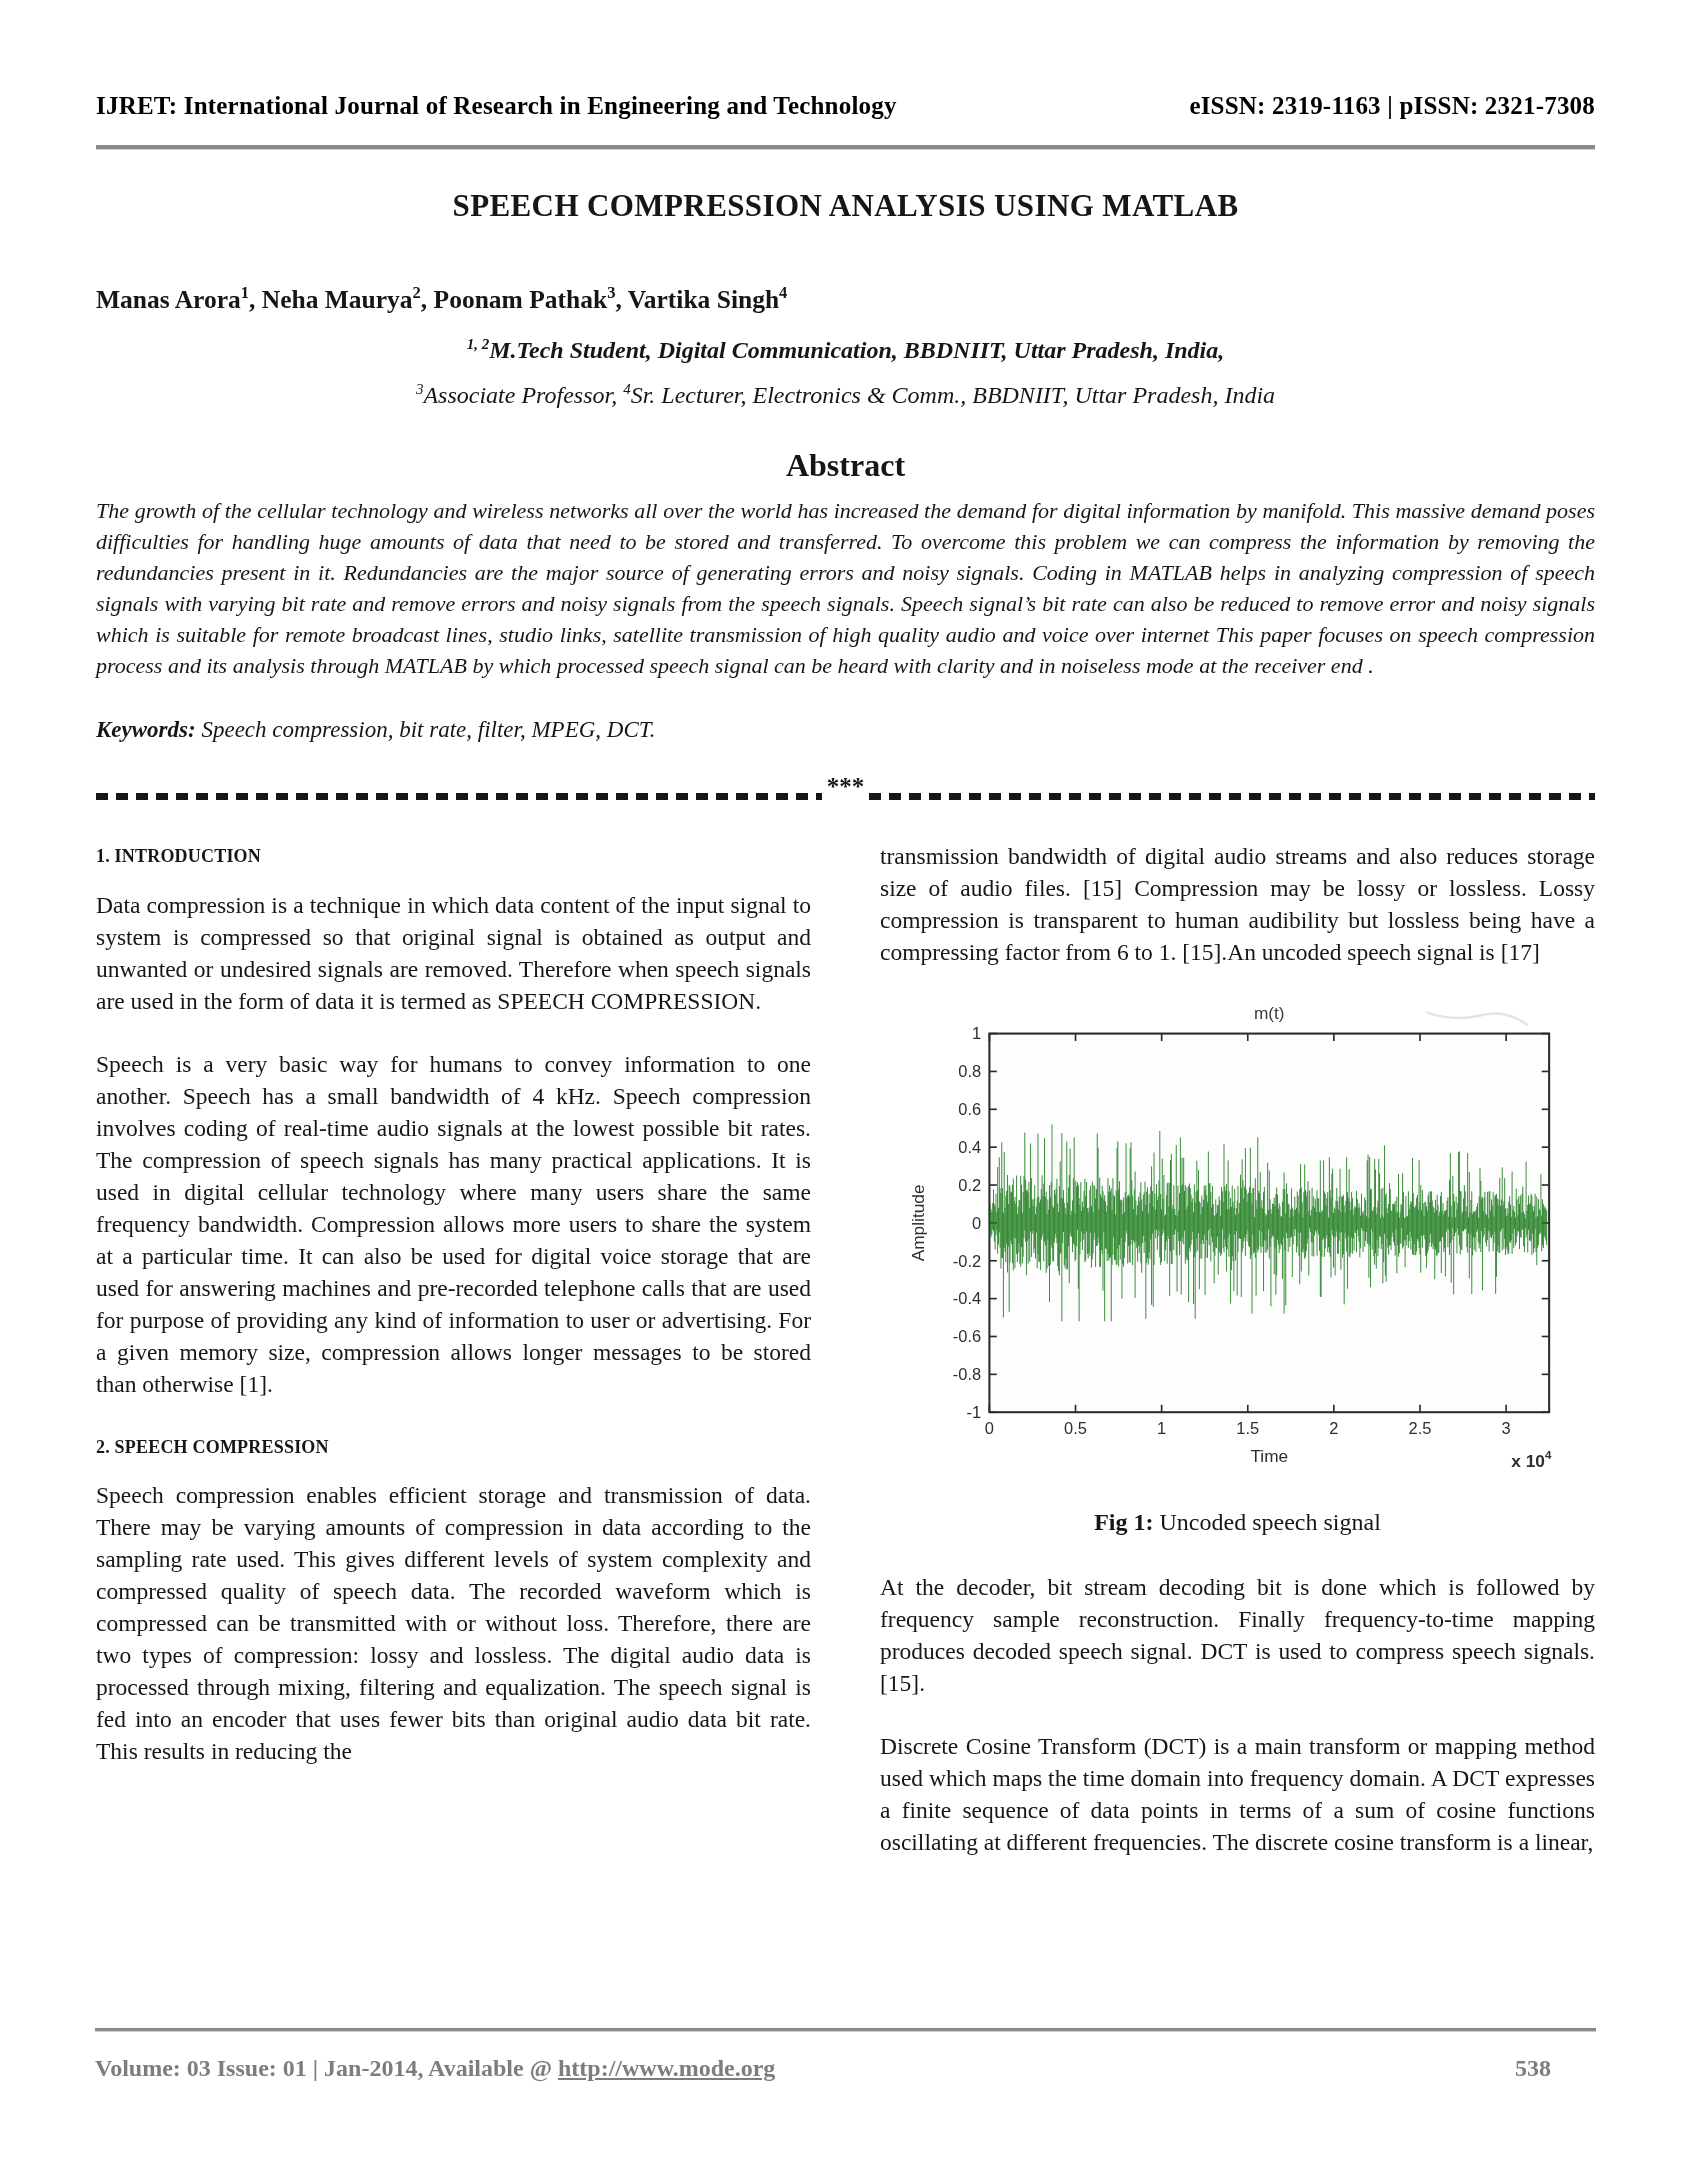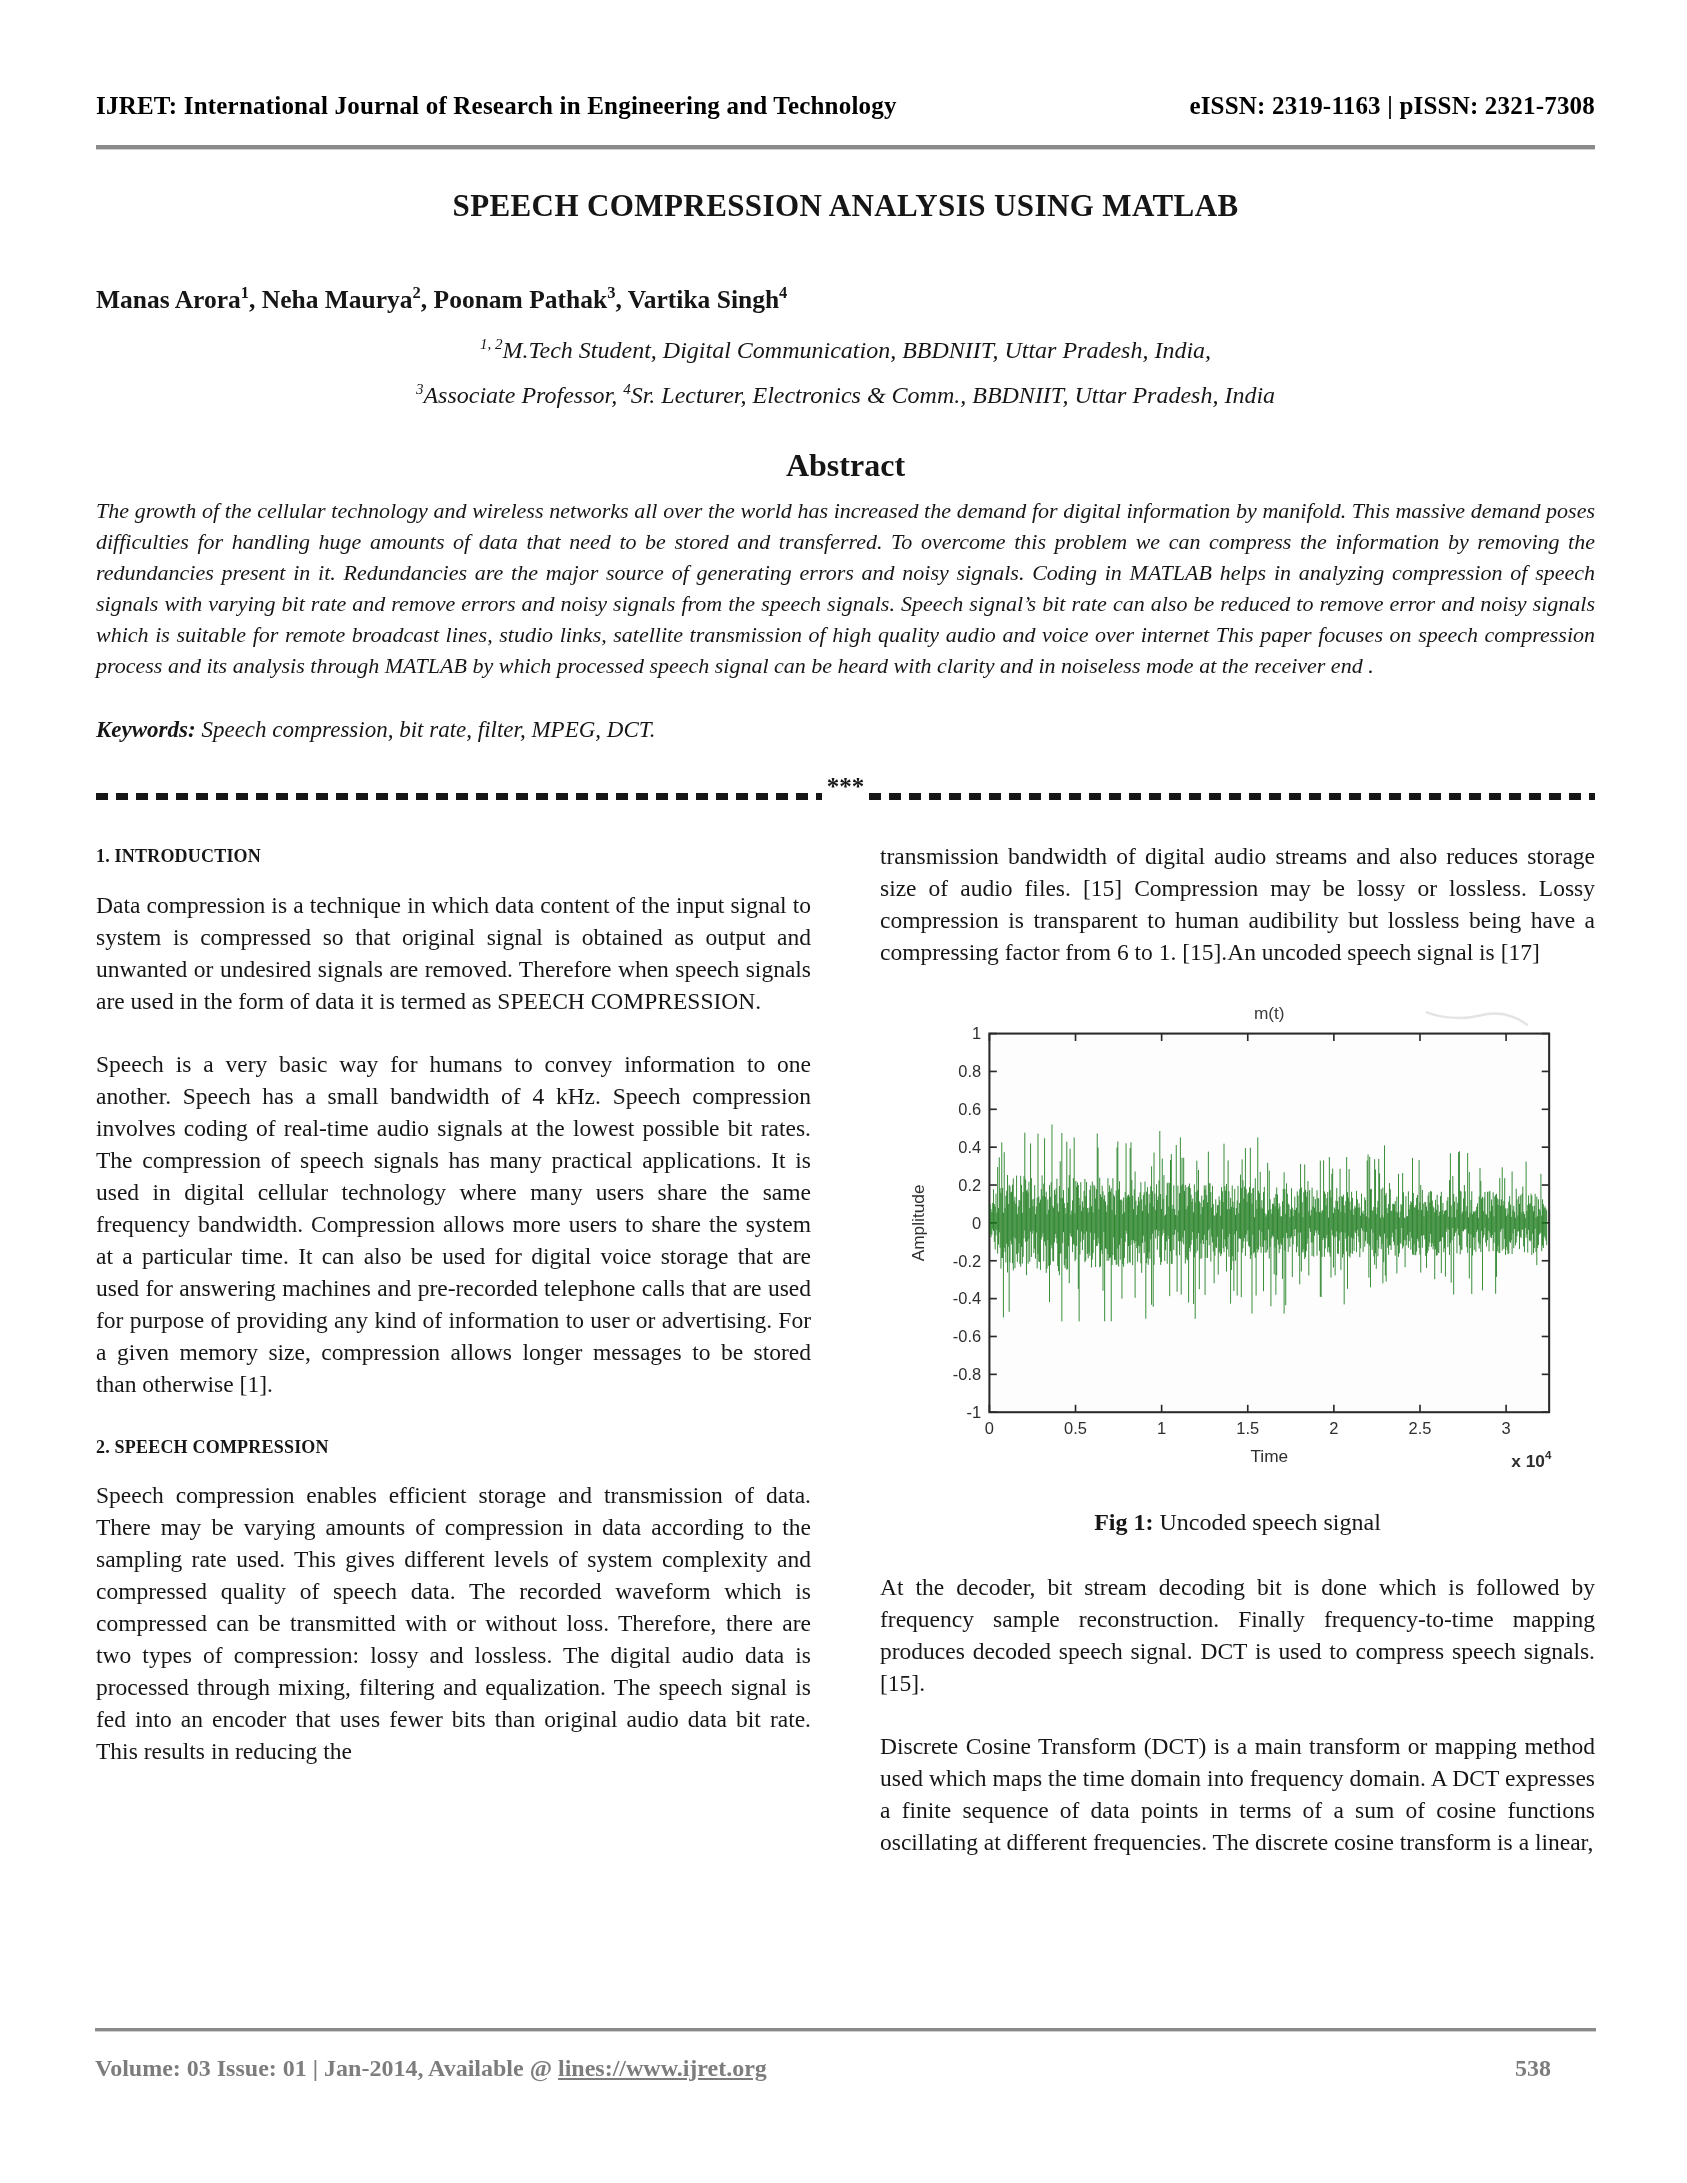--- a/index.html
+++ b/index.html
@@ -15,21 +15,21 @@
     padding:92px 92px 0 96px;
   }
   
   .hdr{display:flex;justify-content:space-between;align-items:baseline;
        font-weight:bold;color:#000000;font-size:25px;letter-spacing:0.2px;}
   .hdr-rule{margin-top:25px;height:4.1px;background:#8a8a8a;border-bottom:1.6px solid #cfcfcf;}
   
   .title{margin-top:38px;text-align:center;font-size:31px;font-weight:bold;letter-spacing:0.4px;}
   .authors{margin-top:59px;text-align:left;font-size:25.5px;font-weight:bold;}
   .authors sup{font-size:16.5px;}
-  .affil{margin-top:21.4px;text-align:center;font-style:italic;font-size:24px;}
+  .affil{margin-top:21.4px;text-align:center;font-style:italic;font-size:24px;font-weight:bold;}
   .affil2{margin-top:17px;text-align:center;font-style:italic;font-size:24px;}
   .affil sup,.affil2 sup{font-size:15px;font-style:italic;}
   
   .abs-h{margin-top:38px;text-align:center;font-size:32px;font-weight:bold;}
   .abs-p{margin-top:11.5px;font-style:italic;font-size:22px;line-height:31px;text-align:justify;}
   .keywords{margin-top:36px;font-style:italic;font-size:23px;}
   .keywords b{font-style:italic;}
   
   .sep{margin-top:33px;display:flex;align-items:center;height:28px;}
   .dashfill{flex:1;height:7.4px;background:repeating-linear-gradient(90deg,#161616 0 12.4px,rgba(0,0,0,0) 12.4px 20px);margin-top:11.5px;}
@@ -158,20 +158,20 @@
       <p>At the decoder, bit stream decoding bit is done which is followed by frequency sample reconstruction. Finally frequency-to-time mapping produces decoded speech signal. DCT is used to compress speech signals. [15].</p>
       <p>Discrete Cosine Transform (DCT) is a main transform or mapping method used which maps the time domain into frequency domain. A DCT expresses a finite sequence of data points in terms of a sum of cosine functions oscillating at different frequencies. The discrete cosine transform is a linear,</p>
     </div>
 
   </div>
 
   <div class="footer">
     <div class="ftr-rule"></div>
     <div class="ftr-row">
       <span>
-        <span>Volume: 03 Issue: 01 | Jan-2014, Available @ </span><a href="#">lines://www.ijret.org</a>
+        <span>Volume: 03 Issue: 01 | Jan-2014, Available @ </span><a href="#">http://www.mode.org</a>
       </span>
       <span class="pageno">538</span>
     </div>
   </div>
 
 </div>
 
 
 </body></html>

